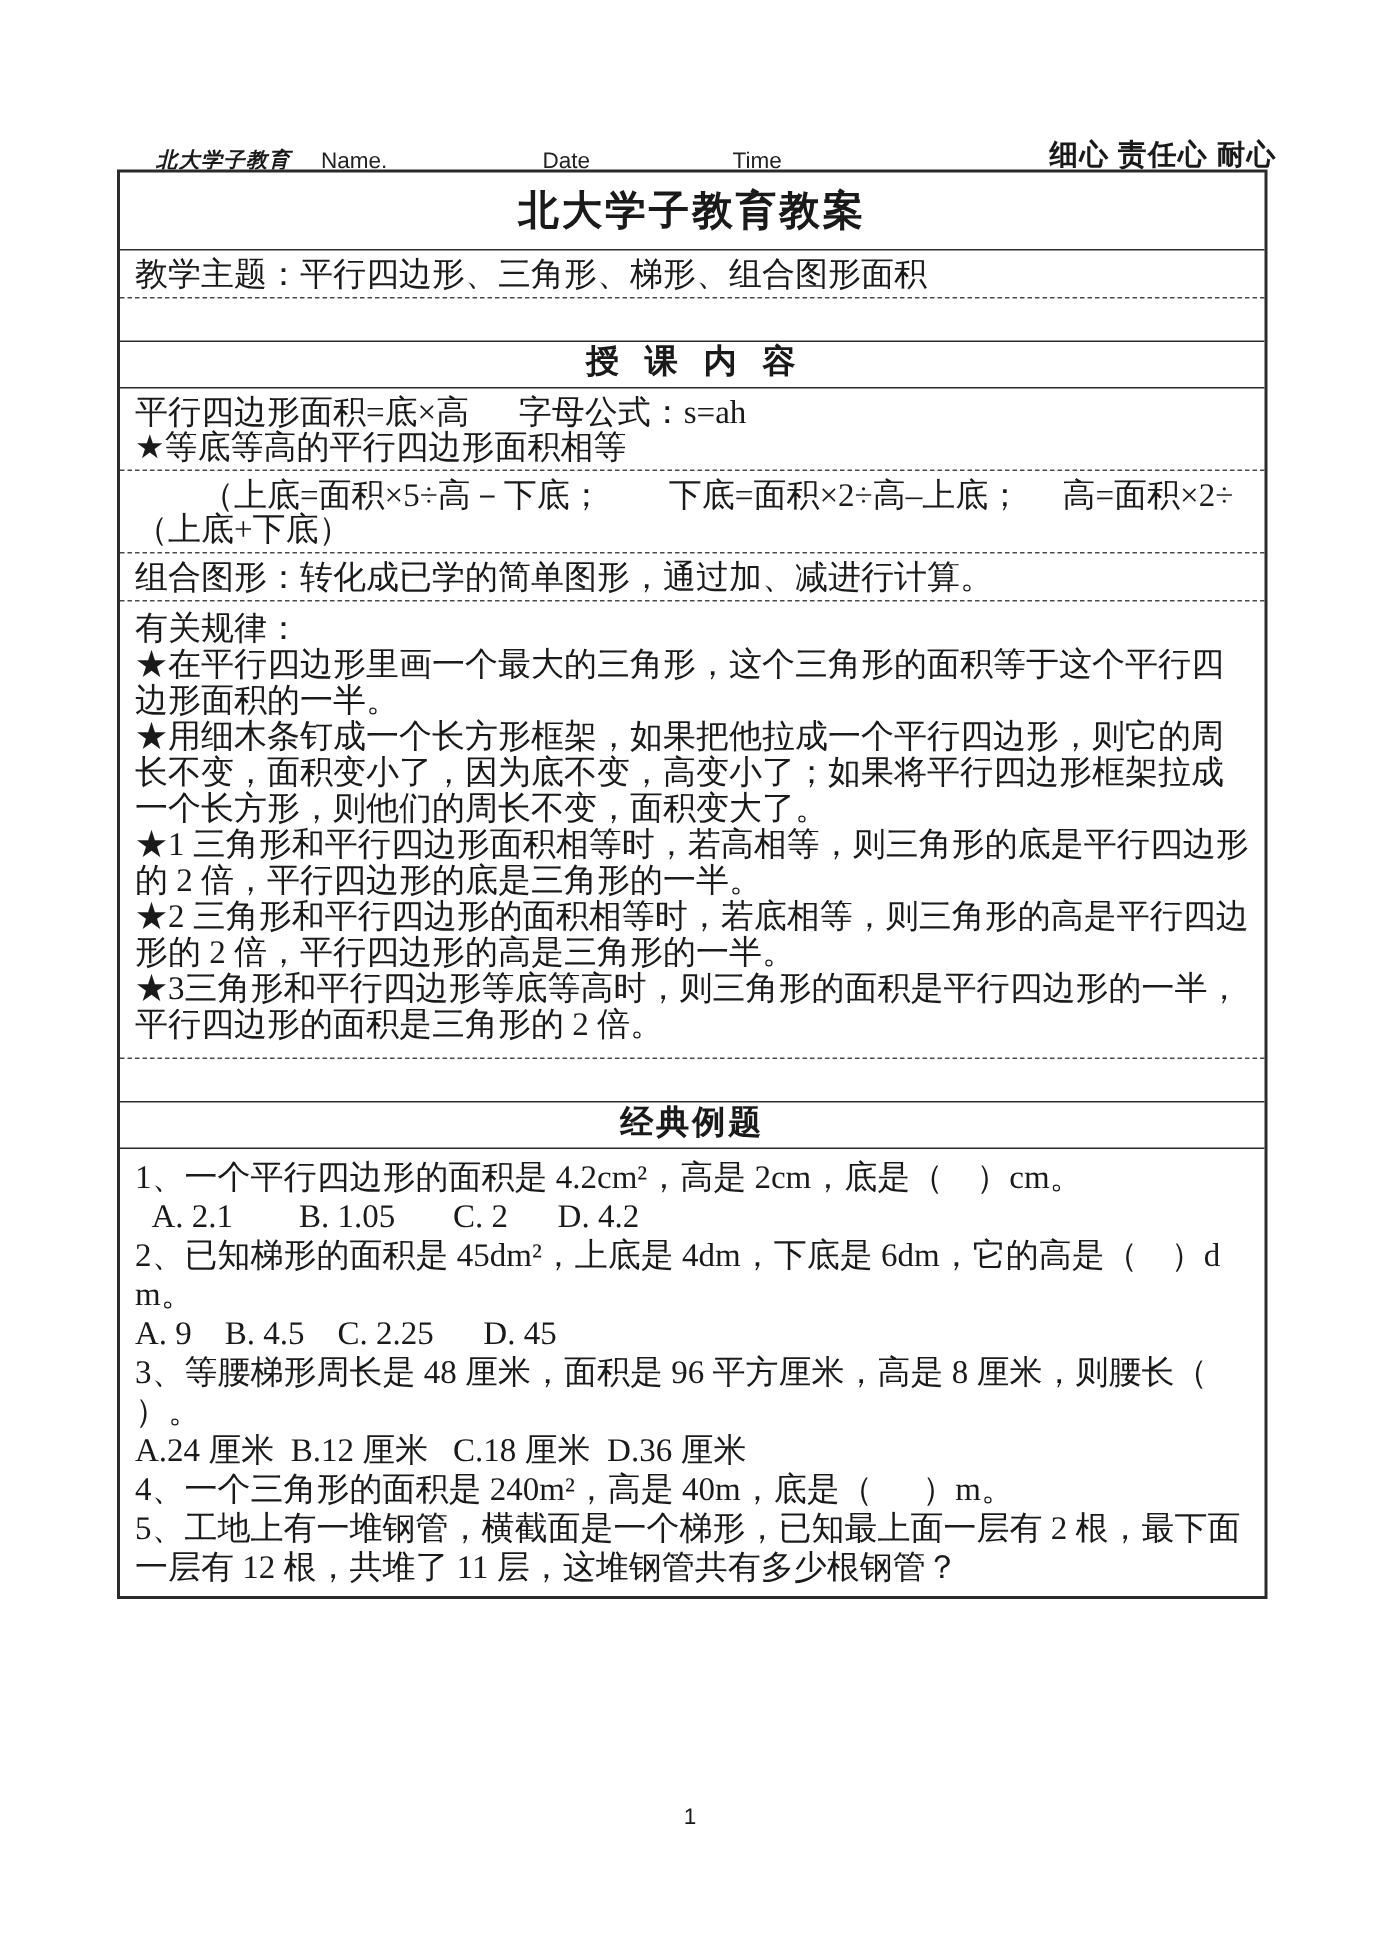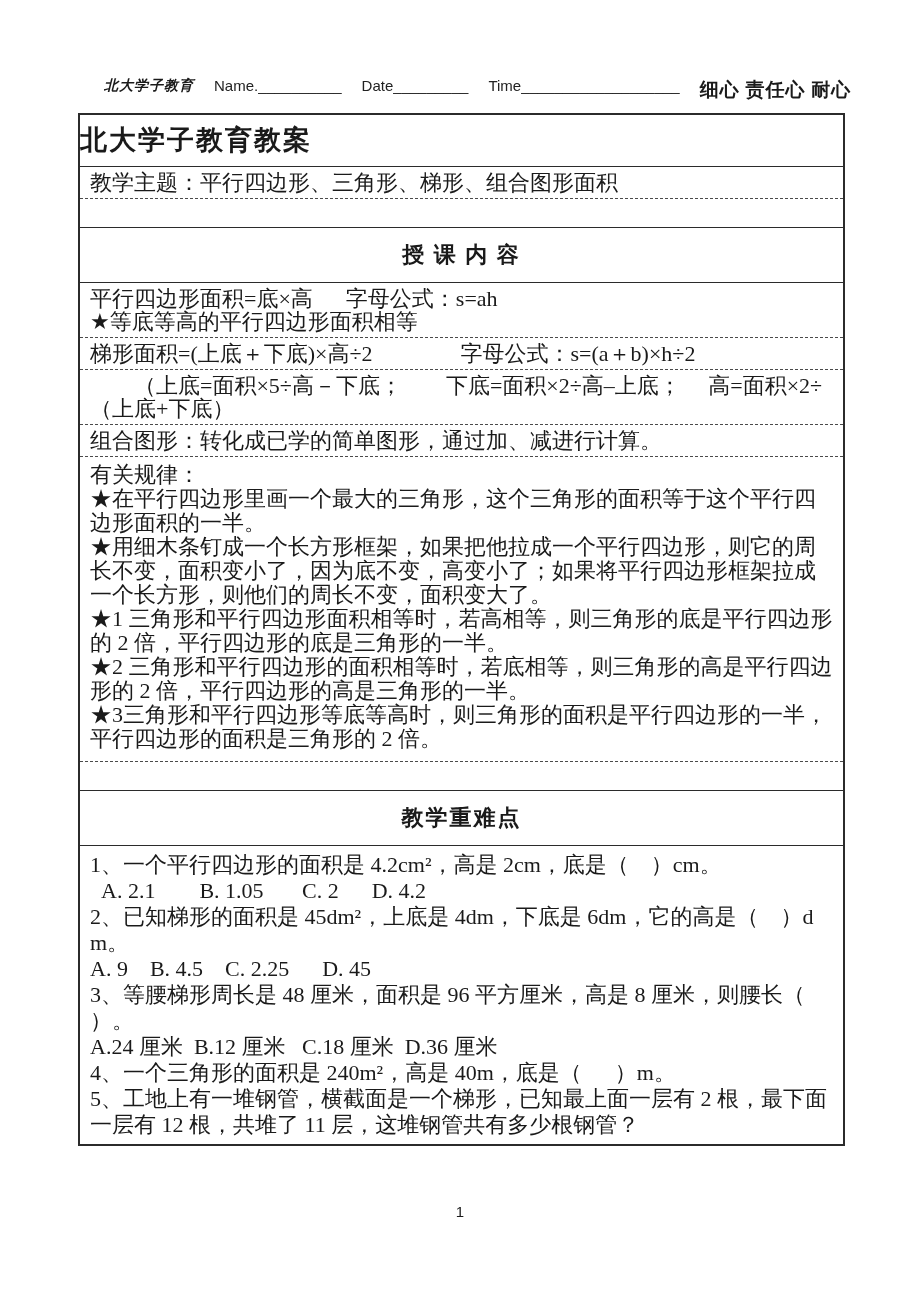--- a/index.html
+++ b/index.html
@@ -8,22 +8,22 @@
     width: 920px; height: 1302px;
     background: #ffffff;
     color: #1a1a1a;
     font-family: "Liberation Serif", "DejaVu Serif", serif;
     overflow: hidden;
   }
   .sheet { position: relative; width: 920px; height: 1302px; }
 
   
   .top-header {
-    position: absolute; left: 104px; right: 102px; top: 77px;
-    display: flex; justify-content: space-between; align-items: flex-start;
+    position: absolute; left: 104px; right: 102px; top: 90px;
+    display: flex; justify-content: space-between; align-items: flex-end;
     font-size: 15px; white-space: pre; gap: 20px;
   }
   .brand {
     font-style: italic; font-weight: bold; font-size: 14px;
     letter-spacing: 1px;
   }
   .field-label {
     font-family: "Liberation Sans", "DejaVu Sans", sans-serif;
     font-size: 15px; color: #222;
   }
@@ -37,37 +37,38 @@
   }
   .row {
     padding: 4px 10px;
     font-size: 22px;
     line-height: 23px;
     border-bottom: 1px dashed #4a4a4a;
     white-space: pre-wrap;
     word-break: break-all;
   }
   .row.title-row {
-    text-align: left;
+    text-align: center;
     font-size: 27px; font-weight: bold;
     line-height: 40px;
     padding: 5px 0 6px 0;
     border-bottom: 1px solid #2b2b2b;
     letter-spacing: 2px;
     white-space: normal;
   }
   .row.section-row {
     text-align: center;
     font-size: 22px; font-weight: bold;
     line-height: 30px;
-    padding: 12px 0;
+    padding: 0 0;
     border-top: 1px solid #2b2b2b;
     border-bottom: 1px solid #2b2b2b;
     letter-spacing: 2px;
     white-space: pre;
+    font-family: Liberation Mono, monospace;
   }
   .row.empty-row { height: 28px; border-bottom: none; padding: 0; }
   .row.rules-row { line-height: 24px; padding: 6px 10px 10px 10px; }
   .row.examples-row {
     border-bottom: none;
     min-height: 268px;
     line-height: 26px;
     padding: 6px 10px;
   }
   .page-number {
@@ -93,32 +94,31 @@
   <div class="doc-table">
     <div class="row title-row">北大学子教育教案</div>
 
     <div class="row">教学主题：平行四边形、三角形、梯形、组合图形面积</div>
     <div class="row empty-row"></div>
 
     <div class="row section-row">授 课 内 容</div>
 
     <div class="row">平行四边形面积=底×高      字母公式：s=ah
 ★等底等高的平行四边形面积相等</div>
-    <div class="row">梯形面积=(上底＋下底)×高÷2                字母公式：s=(a＋b)×h÷2</div>
     <div class="row">        （上底=面积×5÷高－下底；        下底=面积×2÷高–上底；     高=面积×2÷（上底+下底）</div>
     <div class="row">组合图形：转化成已学的简单图形，通过加、减进行计算。</div>
     <div class="row rules-row">有关规律：
 ★在平行四边形里画一个最大的三角形，这个三角形的面积等于这个平行四边形面积的一半。
 ★用细木条钉成一个长方形框架，如果把他拉成一个平行四边形，则它的周长不变，面积变小了，因为底不变，高变小了；如果将平行四边形框架拉成一个长方形，则他们的周长不变，面积变大了。
 ★1 三角形和平行四边形面积相等时，若高相等，则三角形的底是平行四边形的 2 倍，平行四边形的底是三角形的一半。
 ★2 三角形和平行四边形的面积相等时，若底相等，则三角形的高是平行四边形的 2 倍，平行四边形的高是三角形的一半。
 ★3三角形和平行四边形等底等高时，则三角形的面积是平行四边形的一半，平行四边形的面积是三角形的 2 倍。</div>
     <div class="row empty-row"></div>
 
-    <div class="row section-row">教学重难点</div>
+    <div class="row section-row">经典例题</div>
 
     <div class="row examples-row">1、一个平行四边形的面积是 4.2cm²，高是 2cm，底是（    ）cm。
   A. 2.1        B. 1.05       C. 2      D. 4.2
 2、已知梯形的面积是 45dm²，上底是 4dm，下底是 6dm，它的高是（    ）dm。
 A. 9    B. 4.5    C. 2.25      D. 45
 3、等腰梯形周长是 48 厘米，面积是 96 平方厘米，高是 8 厘米，则腰长（     ）。
 A.24 厘米  B.12 厘米   C.18 厘米  D.36 厘米
 4、一个三角形的面积是 240m²，高是 40m，底是（      ）m。
 5、工地上有一堆钢管，横截面是一个梯形，已知最上面一层有 2 根，最下面一层有 12 根，共堆了 11 层，这堆钢管共有多少根钢管？</div>
   </div>

